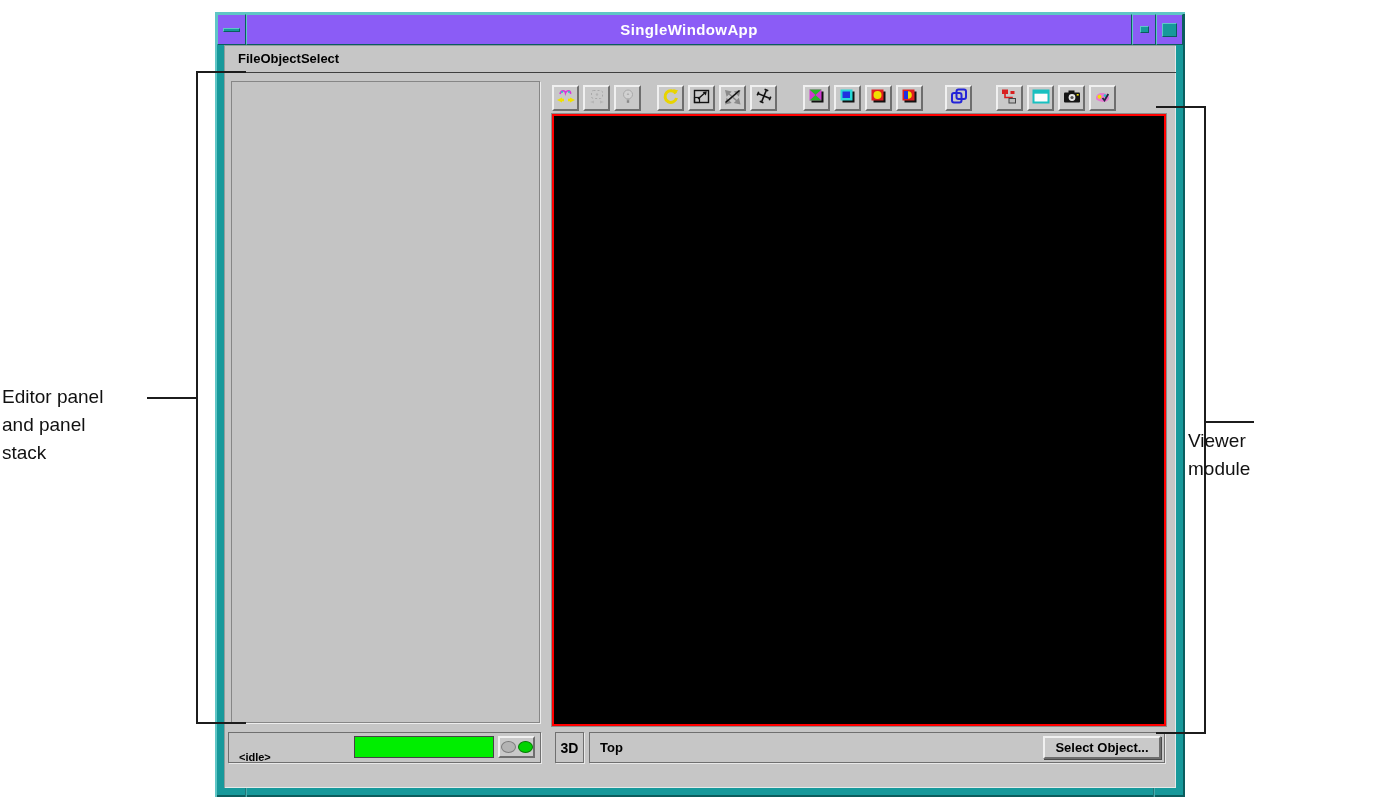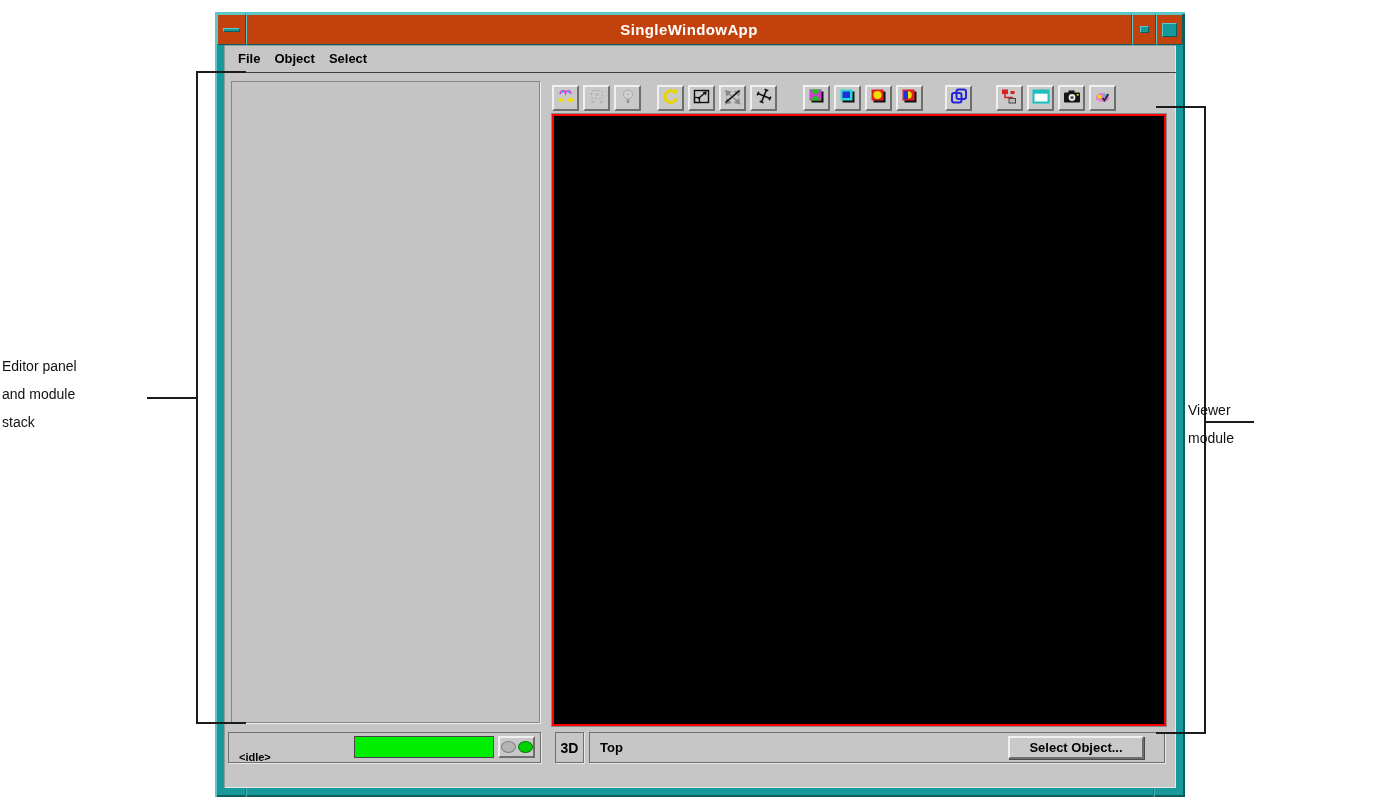--- a/index.html
+++ b/index.html
@@ -1,47 +1,47 @@
 <!DOCTYPE html>
 <html><head>
 <meta charset="utf-8">
 <style>
   html,body{margin:0;padding:0;}
   body{width:1400px;height:800px;background:#ffffff;font-family:"Liberation Sans",sans-serif;position:relative;overflow:hidden;}
 
   
-  .ann-text{position:absolute;color:#111;font-size:14px;line-height:28px;z-index:7;}
+  .ann-text{position:absolute;color:#111;font-size:19px;line-height:28px;z-index:7;margin-top:31px;}
   .ann-line{position:absolute;background:#1c1c1c;z-index:6;}
 
   
   .mwm-window{position:absolute;left:215px;top:12px;width:970px;height:785px;background:#17999b;
     box-shadow:inset 2px 2px 0 #5fc6c6, inset -2px -2px 0 #0b5d5e;}
   .seam{position:absolute;bottom:0;width:2px;height:9px;background:linear-gradient(90deg,#0b5d5e,#5fc6c6);}
 
   
   .titlebar{position:absolute;left:2px;top:2px;right:2px;height:31px;display:flex;}
-  .tb-sec{background:#c2410c;border:1px solid;border-color:#5fc6c6 #0b5d5e #0b5d5e #5fc6c6;box-sizing:border-box;}
+  .tb-sec{background:#8b5cf6;border:1px solid;border-color:#5fc6c6 #0b5d5e #0b5d5e #5fc6c6;box-sizing:border-box;}
   .tb-menu{width:29px;display:flex;align-items:center;justify-content:center;}
   .tb-dash{width:17px;height:4px;background:#17999b;border-top:1px solid #5fc6c6;border-left:1px solid #5fc6c6;
     border-bottom:1px solid #0b5d5e;border-right:1px solid #0b5d5e;box-sizing:border-box;}
   .tb-title{flex:1;display:flex;align-items:center;justify-content:center;color:#ffffff;
     font-weight:bold;font-size:15px;letter-spacing:.4px;}
   .tb-min{width:24px;display:flex;align-items:center;justify-content:center;}
   .tb-dot{width:9px;height:7px;background:#17999b;border-top:1px solid #5fc6c6;border-left:1px solid #5fc6c6;
     border-bottom:1px solid #0b5d5e;border-right:1px solid #0b5d5e;box-sizing:border-box;}
   .tb-max{width:27px;display:flex;align-items:center;justify-content:center;}
   .tb-sq{width:15px;height:14px;background:#17999b;border-top:1px solid #5fc6c6;border-left:1px solid #5fc6c6;
     border-bottom:1px solid #0b5d5e;border-right:1px solid #0b5d5e;box-sizing:border-box;}
 
   
   .client{position:absolute;left:9px;top:33px;width:952px;height:743px;background:#c6c6c6;
     box-shadow:inset 1px 1px 0 #8f9d9d, inset -1px -1px 0 #e4e9e9;}
 
   .menubar{position:absolute;left:0;top:0;width:100%;height:28px;border-bottom:1px solid #3f3f3f;
-    display:flex;align-items:center;gap:14px;padding-left:14px;box-sizing:border-box;}
+    display:flex;align-items:center;padding-left:14px;box-sizing:border-box;}
   .menu-item{font-size:13px;font-weight:bold;color:#000;}
 
   .editor-panel{position:absolute;left:7px;top:36px;width:309px;height:642px;background:#c4c4c4;
     border:1px solid #868686;box-shadow:1px 1px 0 #ededed;box-sizing:border-box;}
 
   
   .toolbar{position:absolute;left:328px;top:39px;height:27px;display:flex;align-items:center;}
   .tbtn{width:27px;height:26px;margin-right:4px;background:#c9c9c9;padding:0;
     border-top:2px solid #f0f0f0;border-left:2px solid #f0f0f0;border-bottom:2px solid #6e6e6e;border-right:2px solid #6e6e6e;
     box-sizing:border-box;display:flex;align-items:center;justify-content:center;}
@@ -64,33 +64,33 @@
     border-top:2px solid #f0f0f0;border-left:2px solid #f0f0f0;border-bottom:2px solid #6e6e6e;border-right:2px solid #6e6e6e;
     box-sizing:border-box;display:flex;align-items:center;justify-content:center;gap:2px;}
   .lamp{width:13px;height:10px;border-radius:50%;}
   .lamp-off{background:#b4b4b4;border:1px solid #7c7c7c;}
   .lamp-on{background:#00d400;border:1px solid #067806;}
 
   .sb-3d{left:331px;width:29px;display:flex;align-items:center;justify-content:center;
     font-size:14px;font-weight:bold;}
   .sb-right{left:365px;width:576px;display:flex;align-items:center;justify-content:flex-end;}
   .view-name{font-size:13px;font-weight:bold;margin-left:10px;}
-  .select-btn{margin-left:auto;margin-right:20px;width:136px;height:23px;background:#c9c9c9;
+  .select-btn{margin-left:auto;margin-right:3px;width:118px;height:23px;background:#c9c9c9;
     border-top:2px solid #f0f0f0;border-left:2px solid #f0f0f0;border-bottom:2px solid #6e6e6e;border-right:2px solid #6e6e6e;
     box-sizing:border-box;font-size:13px;font-weight:bold;font-family:"Liberation Sans",sans-serif;
     display:flex;align-items:center;justify-content:center;box-shadow:1px 1px 0 #4a4a4a;}
 </style>
 </head>
 <body>
 
 <div class="page">
 
   <div class="ann-text" style="left:2px;top:352px;">
     <div>Editor panel</div>
-    <div>and module</div>
+    <div>and panel</div>
     <div>stack</div>
   </div>
   <div class="ann-line" style="left:147px;top:397px;width:49px;height:2px;"></div>
   <div class="ann-line" style="left:196px;top:71px;width:2px;height:653px;"></div>
   <div class="ann-line" style="left:196px;top:71px;width:50px;height:2px;"></div>
   <div class="ann-line" style="left:196px;top:722px;width:50px;height:2px;"></div>
 
   <div class="ann-text" style="left:1188px;top:396px;">
     <div>Viewer</div>
     <div>module</div>

